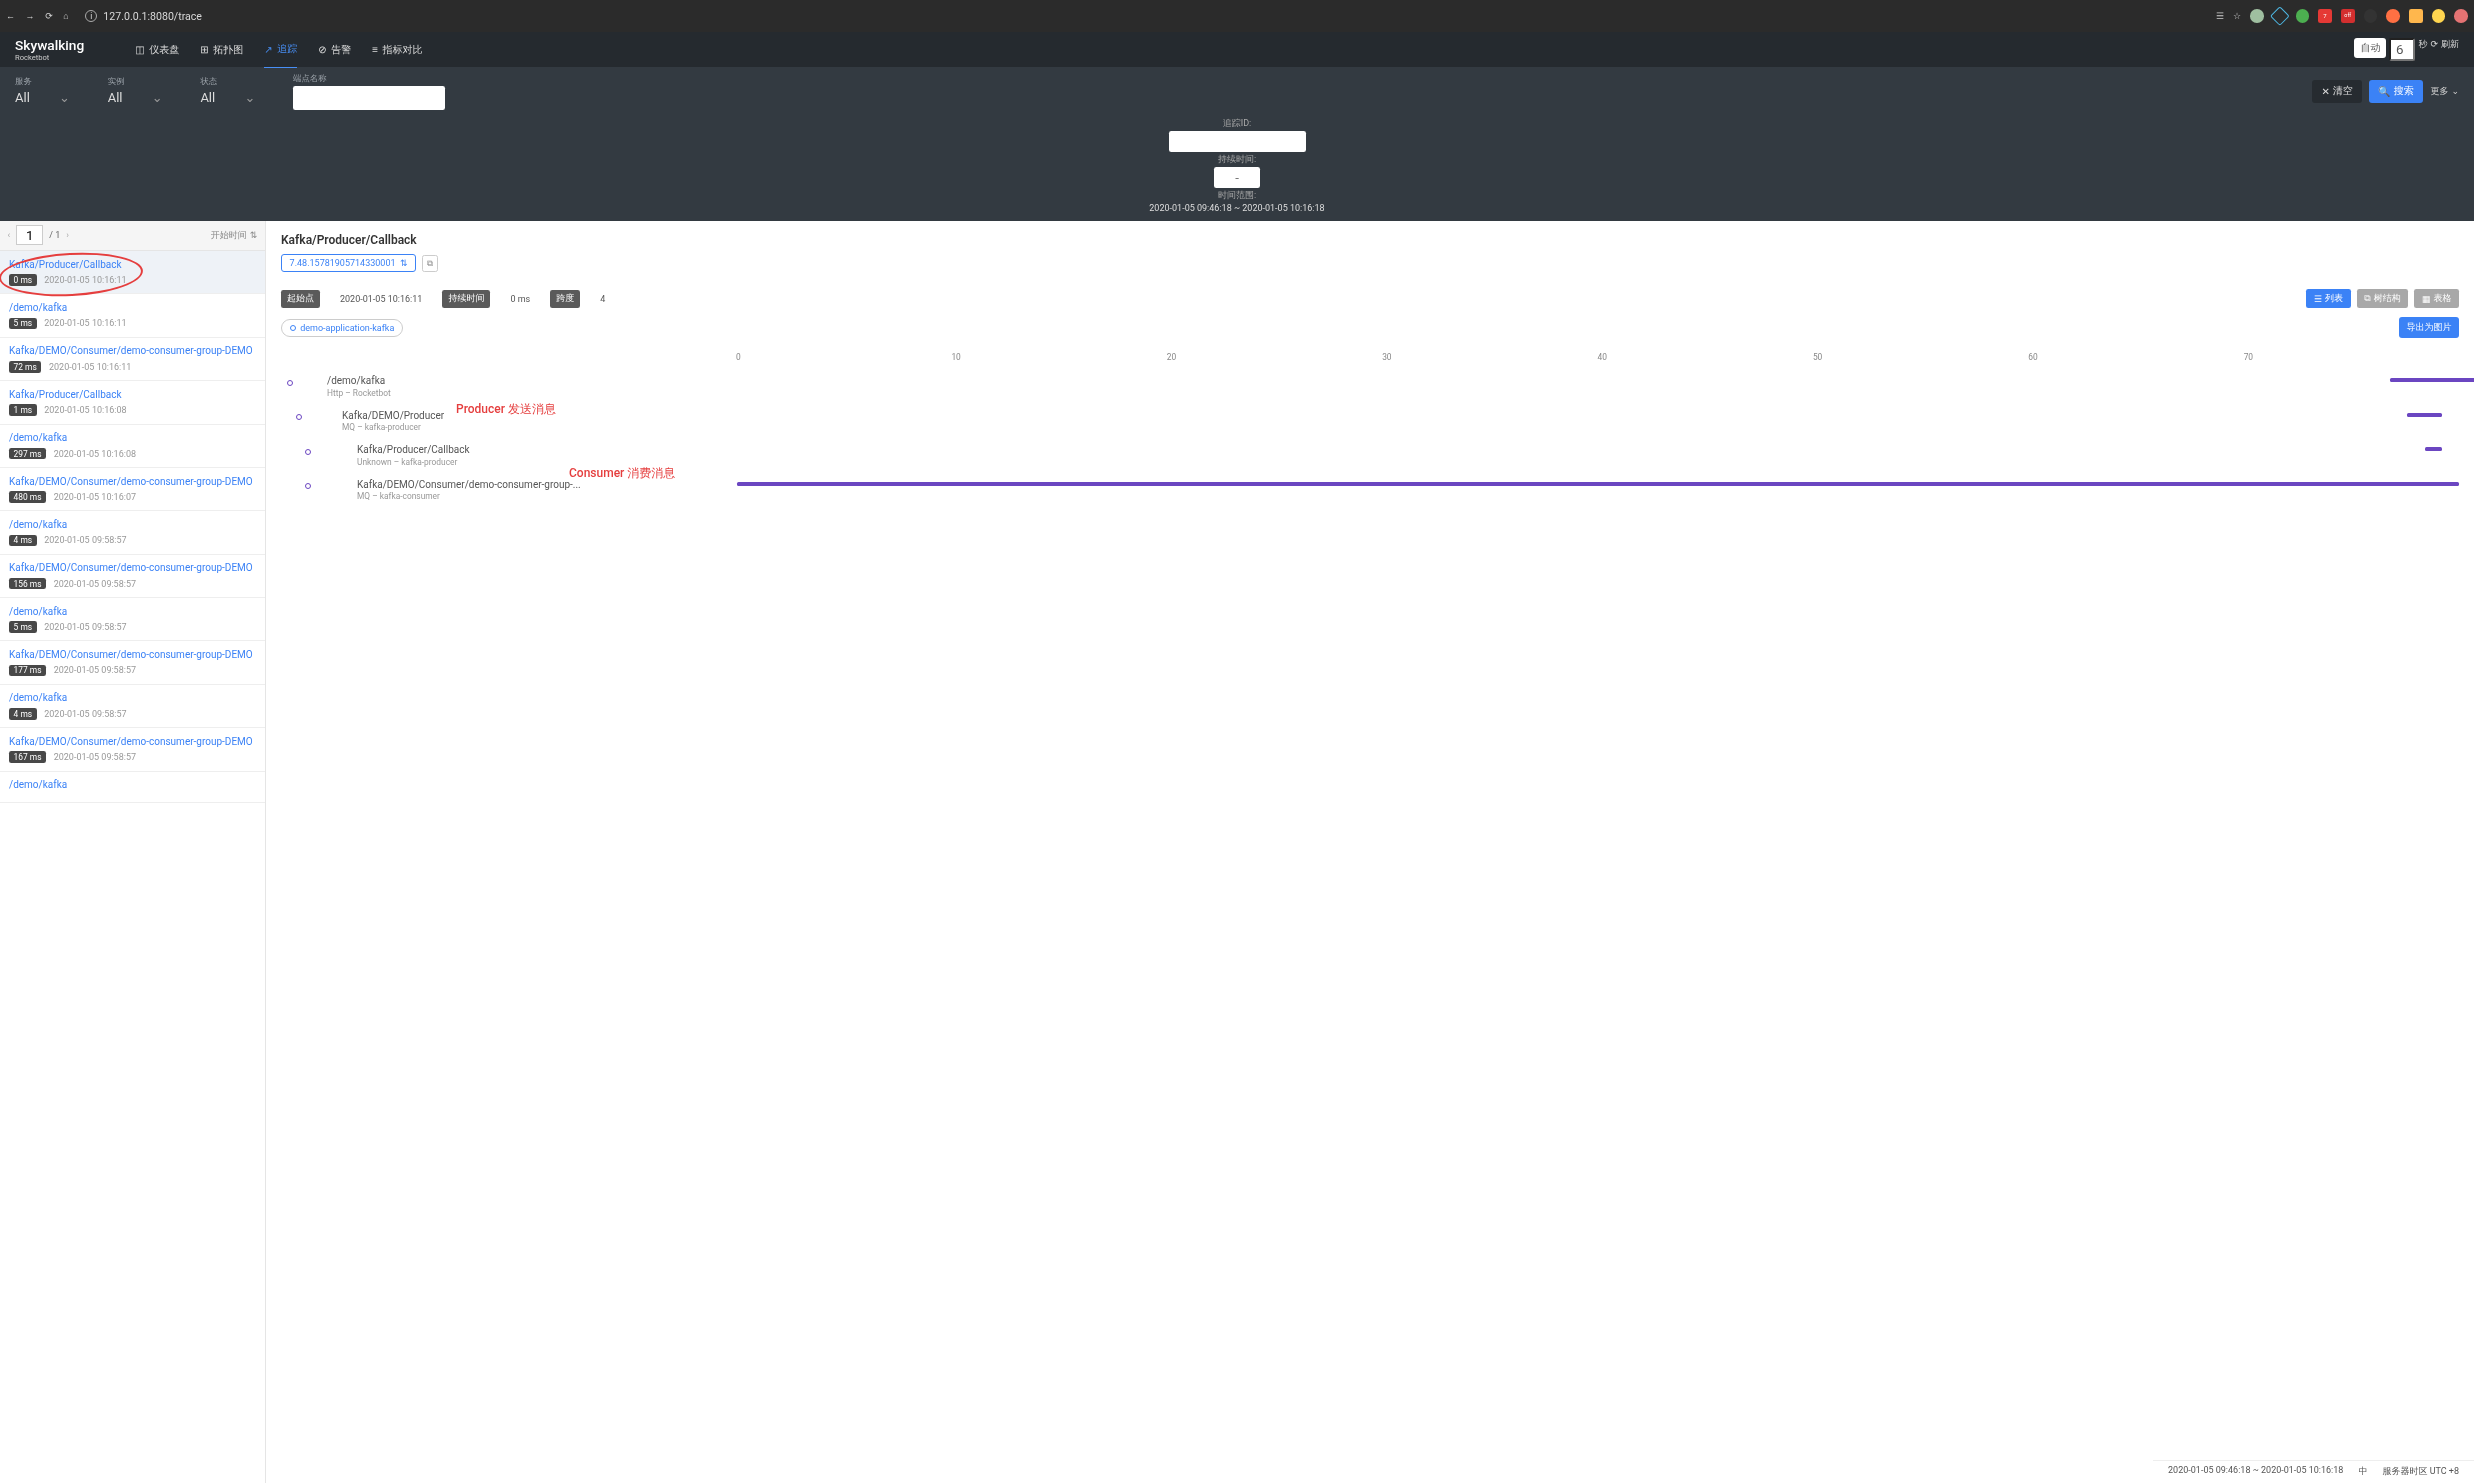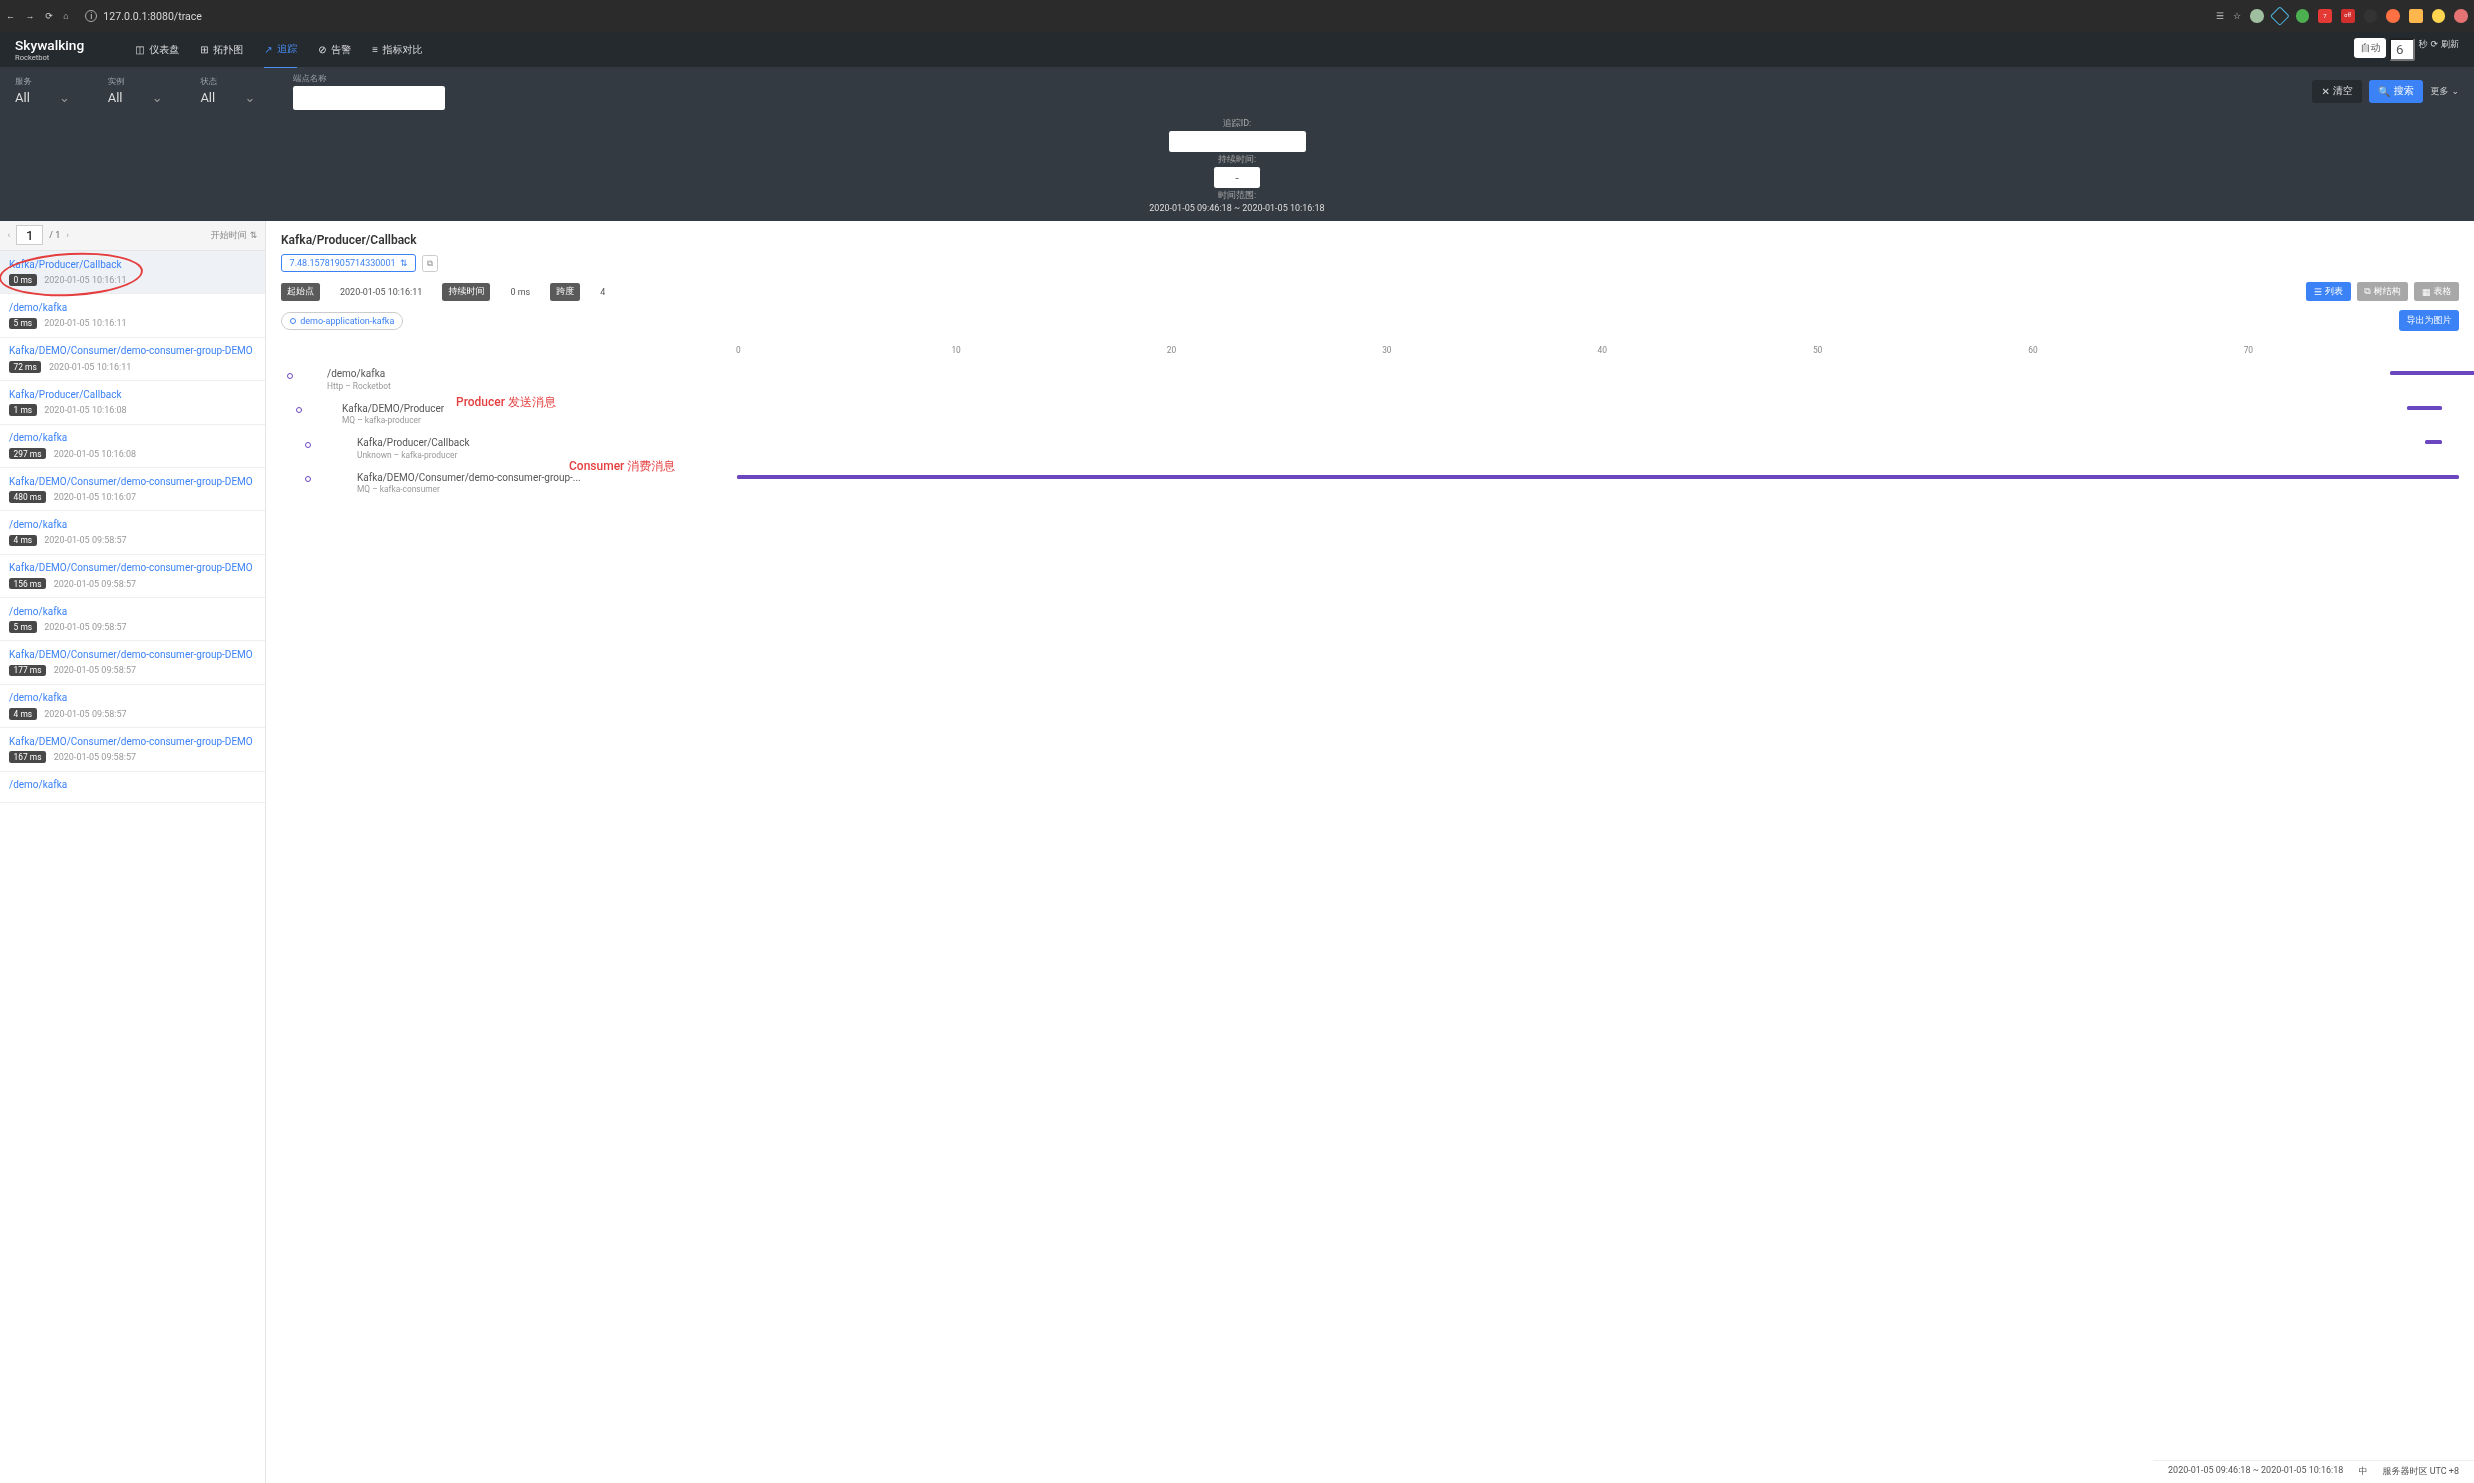--- a/index.html
+++ b/index.html
@@ -53,21 +53,21 @@
   .trace-item { padding: 7.6px 9px; border-bottom: 0.8px solid #eee; cursor: pointer; }
   .trace-item.selected { background: #eef2f7; }
   .trace-item .tn { color: #3b82f6; font-size: 10px; margin-bottom: 4.6px; }
   .trace-item .tmeta { display: flex; align-items: center; gap: 7.6px; }
   .trace-item .badge { background: #484848; color: #fff; padding: 0.8px 4.6px; border-radius: 2.3px; font-size: 8.4px; }
   .trace-item .ts { color: #999; font-size: 9px; }
 
   
   .detail { flex: 1; padding: 12px 15px; overflow: auto; }
   .detail h2 { font-size: 12px; font-weight: 600; margin-bottom: 7.6px; }
-  .trace-id-row { display: flex; align-items: center; gap: 6px; margin-bottom: 10px; }
+  .trace-id-row { display: flex; align-items: center; gap: 6px; margin-bottom: 17px; }
   .trace-id-select { border: 0.8px solid #3b82f6; color: #3b82f6; padding: 3px 7.6px; border-radius: 3px; font-size: 9px; cursor: pointer; display: inline-flex; gap: 4.6px; align-items: center; }
   .copy-icon { border: 0.8px solid #ccc; padding: 2.3px 3.8px; border-radius: 2.3px; color: #888; cursor: pointer; font-size: 8.4px; }
   .meta-row { display: flex; align-items: center; gap: 20px; margin-bottom: 9px; }
   .meta-row .mlabel { background: #5a5a5a; color: #fff; padding: 2.3px 6px; border-radius: 2.3px; font-size: 9px; }
   .meta-row .mval { color: #555; font-size: 9px; }
   .meta-right { margin-left: auto; display: flex; gap: 6px; }
   .mini-btn { padding: 3px 7.6px; border-radius: 2.3px; font-size: 9px; cursor: pointer; display: inline-flex; align-items: center; gap: 3px; }
   .mini-btn.active { background: #3b82f6; color: #fff; }
   .mini-btn.inactive { background: #a8a8a8; color: #fff; }
   .service-tag { border: 0.8px solid #ccc; padding: 3px 7.6px; border-radius: 10.6px; color: #3b82f6; font-size: 9px; display: inline-flex; align-items: center; gap: 4.6px; }

